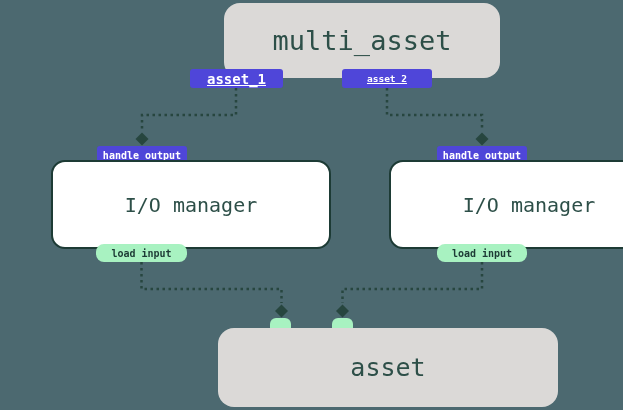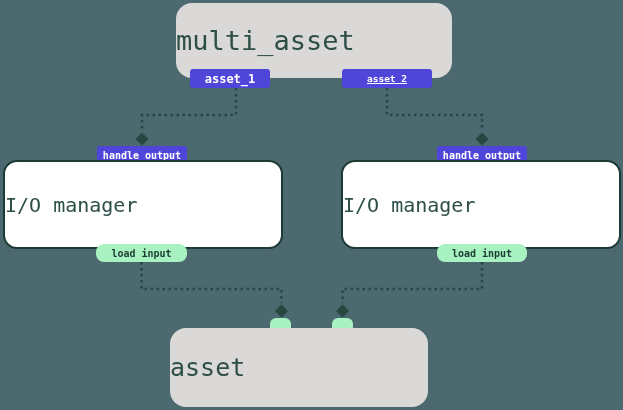--- a/index.html
+++ b/index.html
@@ -32,56 +32,57 @@
     stroke:var(--edge);
     stroke-width:2.5;
     stroke-dasharray:2.5 3.5;
   }
   .diamond{
     fill:var(--edge);
     stroke:none;
   }
   .node{
     position:absolute;
-    display:flex;align-items:center;justify-content:flex-start;
+    display:flex;align-items:center;justify-content:center;
     box-sizing:border-box;
     color:var(--dark-green);
+    margin-left:48px;
   }
   .node.gray{
     background:var(--box-gray);
     border-radius:16px;
   }
   .node.white{
     background:var(--box-white);
     border:2px solid var(--border-green);
     border-radius:14px;
   }
   .node-multi-asset{left:176px;top:3px;width:276px;height:75px;font-size:27px;}
   .node-io-left{left:3px;top:160px;width:280px;height:89px;font-size:20px;}
   .node-io-right{left:341px;top:160px;width:280px;height:89px;font-size:20px;}
-  .node-asset{left:170px;top:328px;width:258px;height:79px;font-size:25px;}
+  .node-asset{left:170px;top:328px;width:340px;height:79px;font-size:25px;}
   .badge{
     position:absolute;
     display:flex;align-items:center;justify-content:center;
     box-sizing:border-box;
     font-weight:bold;
     letter-spacing:0;
     white-space:nowrap;
   }
   .badge.purple{
     background:var(--purple);
     color:#ffffff;
     border-radius:3px;
   }
   .badge.mint{
     background:var(--mint);
     color:var(--border-green);
     border-radius:8px;
   }
-  .badge-asset-1{left:190px;top:69px;width:80px;height:19px;font-size:12px;}
+  .badge-asset-1{left:190px;top:69px;width:93px;height:19px;font-size:14px;text-decoration:underline;}
   .badge-asset-2{left:342px;top:69px;width:90px;height:19px;font-size:9.5px;text-decoration:underline;}
   .badge-handle-left{left:97px;top:146px;width:90px;height:18px;font-size:10px;border-radius:4px;}
   .badge-handle-right{left:437px;top:146px;width:90px;height:18px;font-size:10px;border-radius:4px;}
   .badge-load-left{left:96px;top:244px;width:91px;height:18px;font-size:10px;}
   .badge-load-right{left:437px;top:244px;width:90px;height:18px;font-size:10px;}
   .port{
     position:absolute;
     width:21px;height:21px;
     background:var(--mint);
     border-radius:6px;

